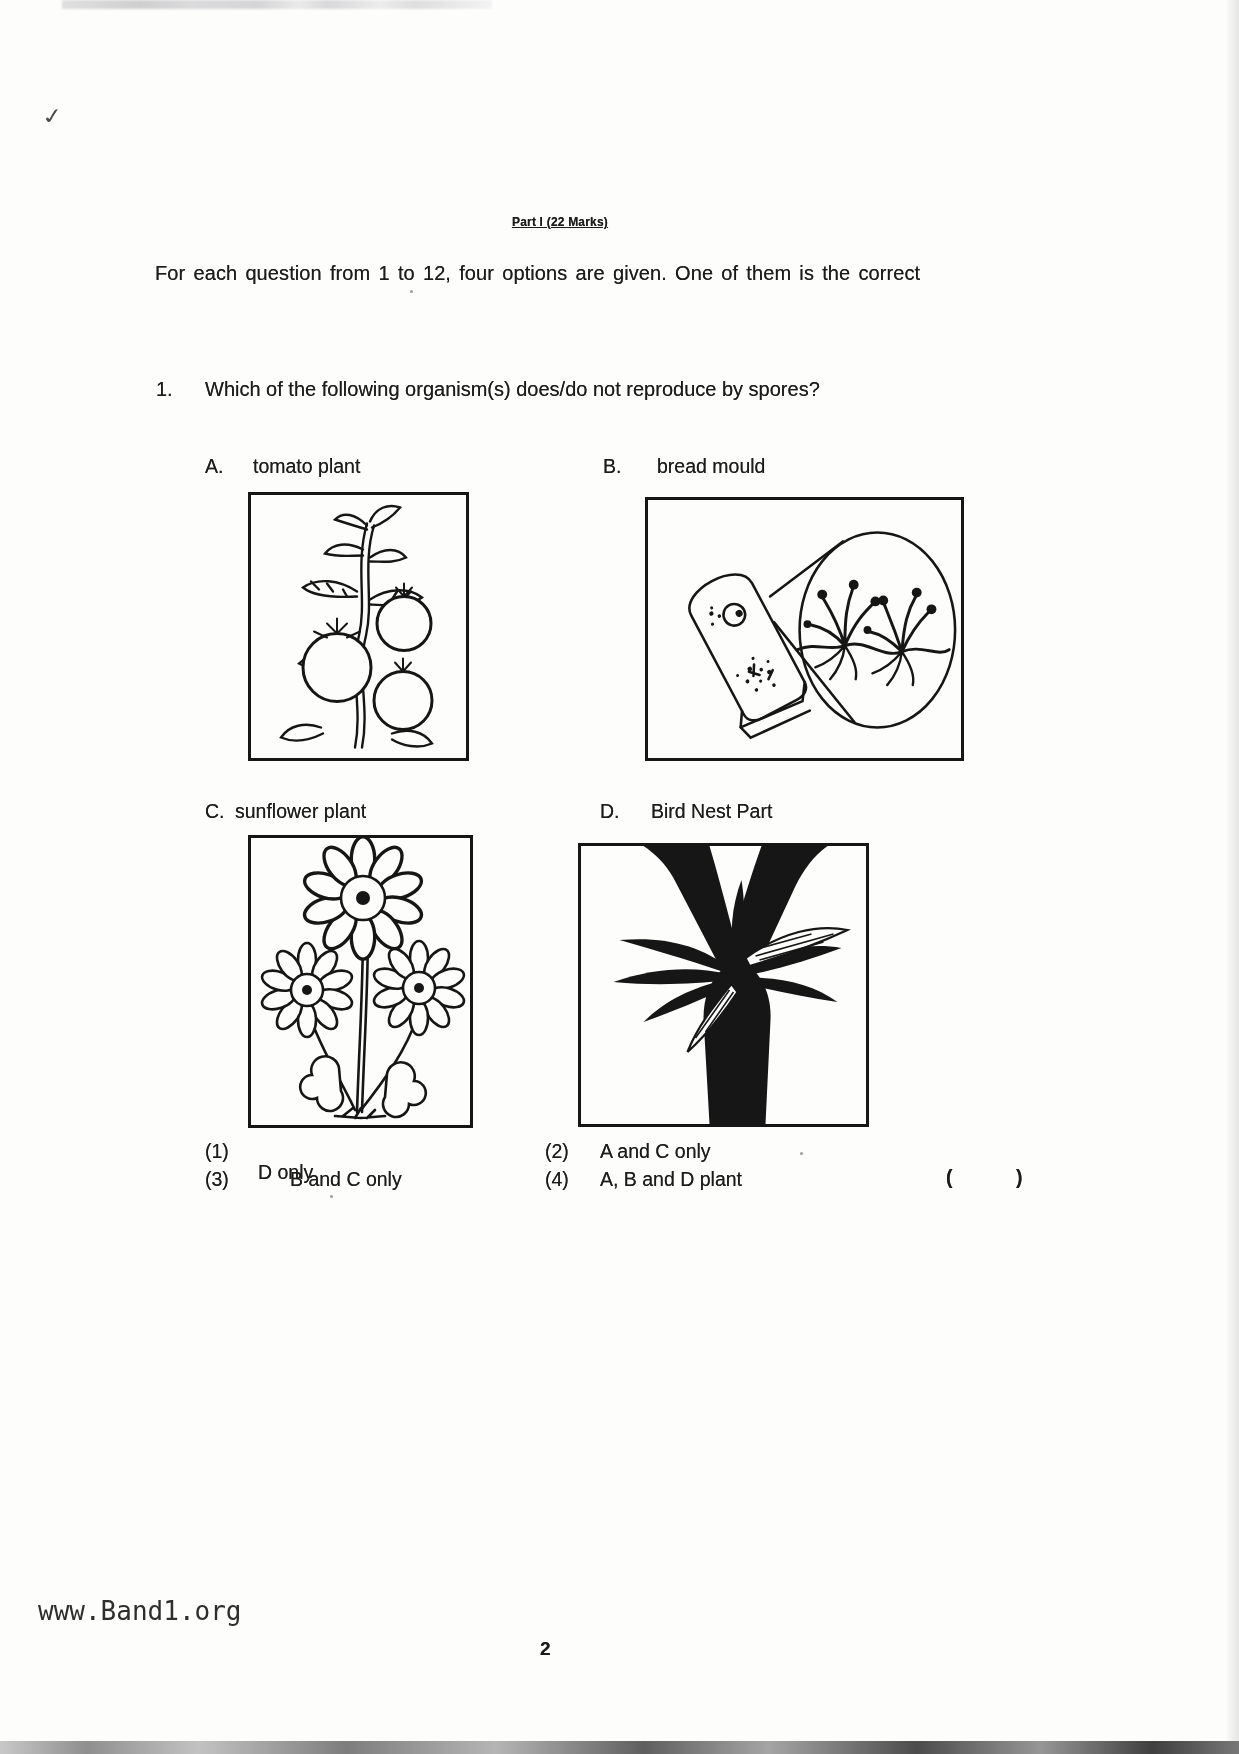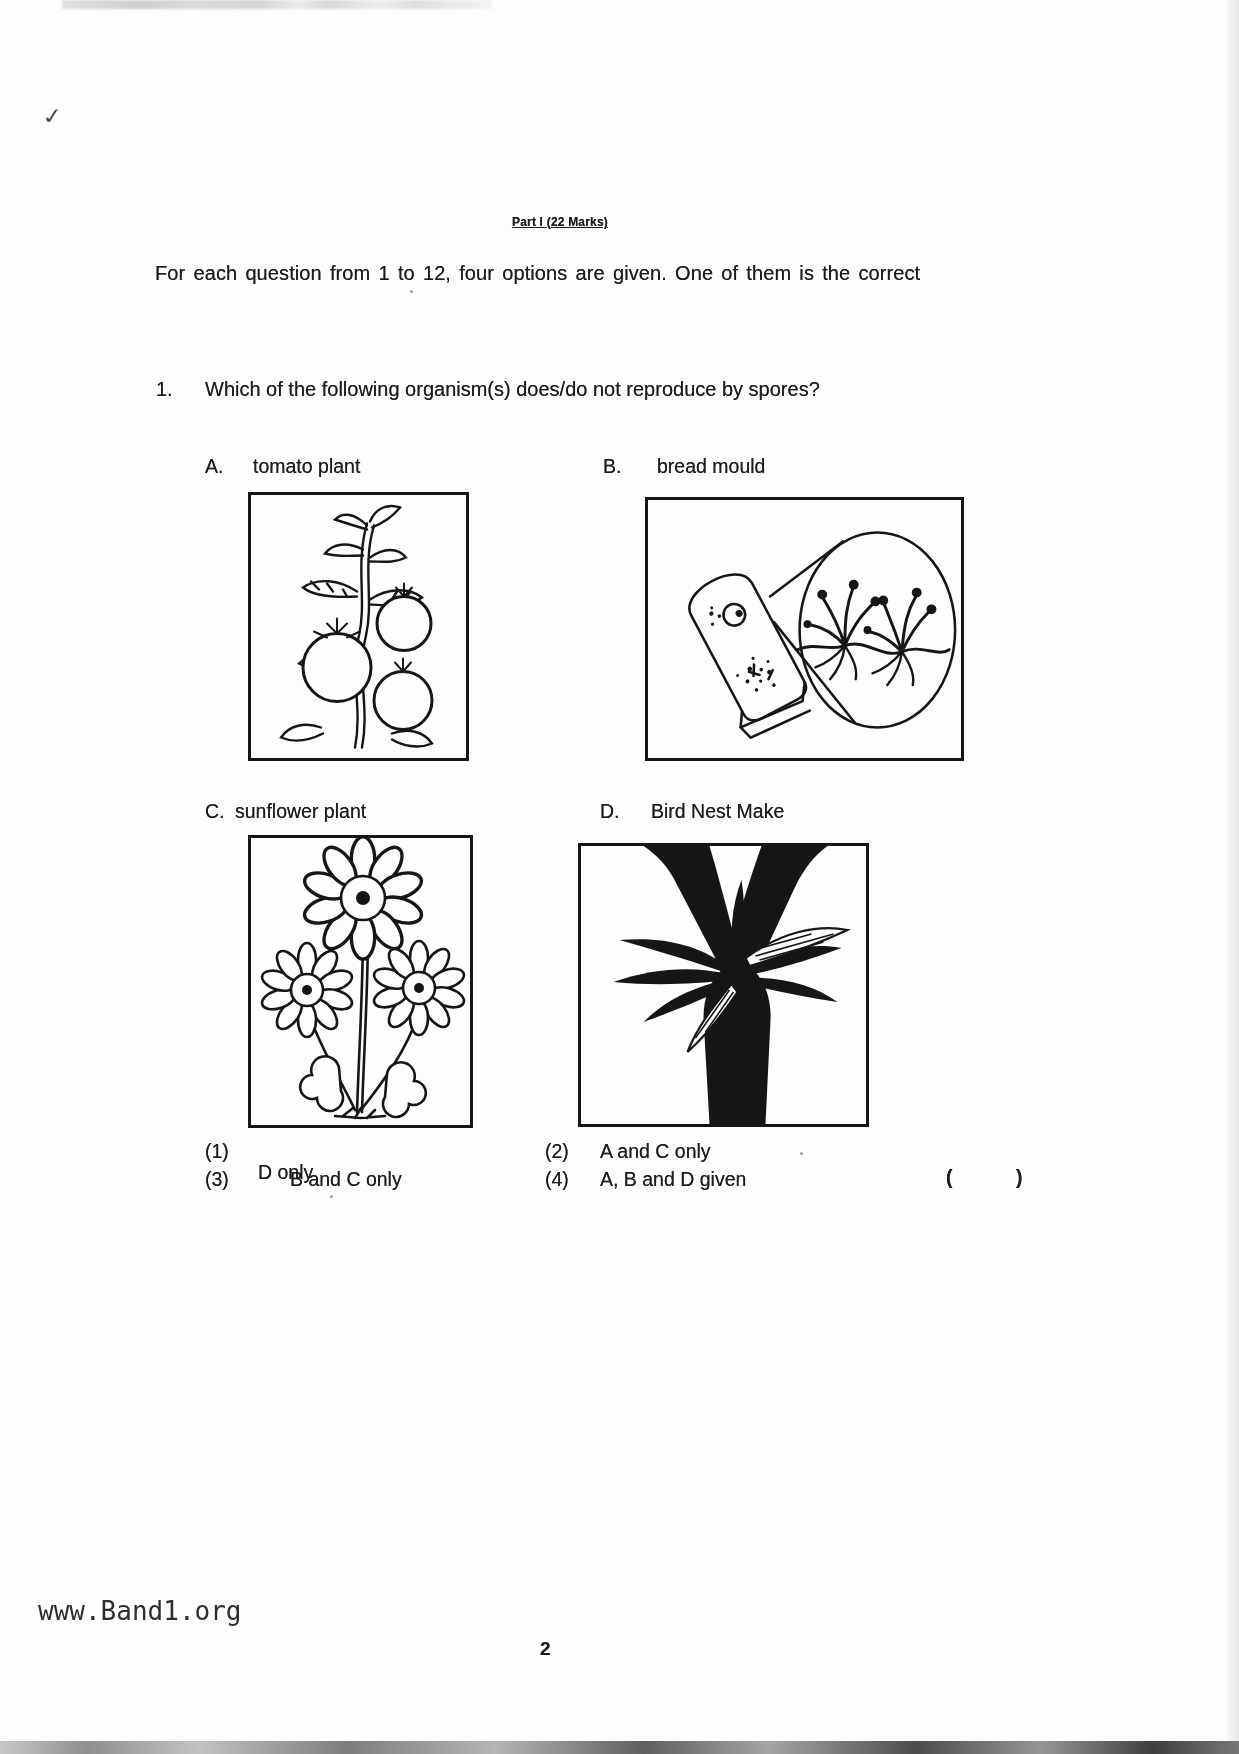--- a/index.html
+++ b/index.html
@@ -168,21 +168,21 @@
       </g>
       <g fill="#161616" stroke="none">
         <circle cx="112" cy="60" r="7"></circle>
           <circle cx="56" cy="152" r="5"></circle>
           <circle cx="168" cy="150" r="5"></circle>
       </g>
     </svg>
   </div>
 
   <div class="t optlbl" style="left:600px;top:800px;">D.</div>
-  <div class="t optlbl" style="left:651px;top:800px;">Bird Nest Make</div>
+  <div class="t optlbl" style="left:651px;top:800px;">Bird Nest Part</div>
   <div class="imgbox" style="left:578px;top:843px;width:285px;height:278px;">
     <svg viewBox="0 0 280 278">
       <g fill="#161616" stroke="none">
         <path d="M126,278 L120,172 C120,152 126,136 138,124 L90,32 C82,18 72,8 60,0 L126,0 C132,20 140,50 150,88 C160,54 170,22 178,0 L244,0 C230,10 220,24 212,40 L172,126 C182,138 188,154 187,174 L182,278 Z"></path>
         <path d="M146,122 C118,100 82,90 36,94 C78,106 118,118 146,128 Z"></path>
         <path d="M144,128 C110,120 70,122 30,136 C72,140 112,138 144,134 Z"></path>
         <path d="M142,134 C114,140 84,152 60,176 C94,164 126,150 146,140 Z"></path>
         <path d="M158,124 C188,104 224,96 258,102 C226,114 192,124 160,130 Z"></path>
         <path d="M160,132 C194,130 230,138 254,156 C222,152 190,144 160,138 Z"></path>
         <path d="M150,118 C146,88 148,60 158,34 C163,64 160,94 156,120 Z"></path>
@@ -199,21 +199,21 @@
     </svg>
   </div>
 
   <div class="t ans" style="left:205px;top:1140px;">(1)</div>
   <div class="t ans" style="left:258px;top:1140px;margin-top:21px;">D only</div>
   <div class="t ans" style="left:545px;top:1140px;">(2)</div>
   <div class="t ans" style="left:600px;top:1140px;">A and C only</div>
   <div class="t ans" style="left:205px;top:1168px;">(3)</div>
   <div class="t ans" style="left:258px;top:1168px;margin-left:32px;">B and C only</div>
   <div class="t ans" style="left:545px;top:1168px;">(4)</div>
-  <div class="t ans" style="left:600px;top:1168px;">A, B and D given</div>
+  <div class="t ans" style="left:600px;top:1168px;">A, B and D plant</div>
 
   <div class="t ans" style="left:946px;top:1166px;font-weight:700;">(</div>
   <div class="t ans" style="left:1016px;top:1166px;font-weight:700;">)</div>
 
   <div class="t pageno" style="left:540px;top:1638px;">2</div>
   <div class="t wm" style="left:38px;top:1596px;">www.Band1.org</div>
 
   <div class="rightedge"></div>
   <div class="bottombar"></div>
 </div>

